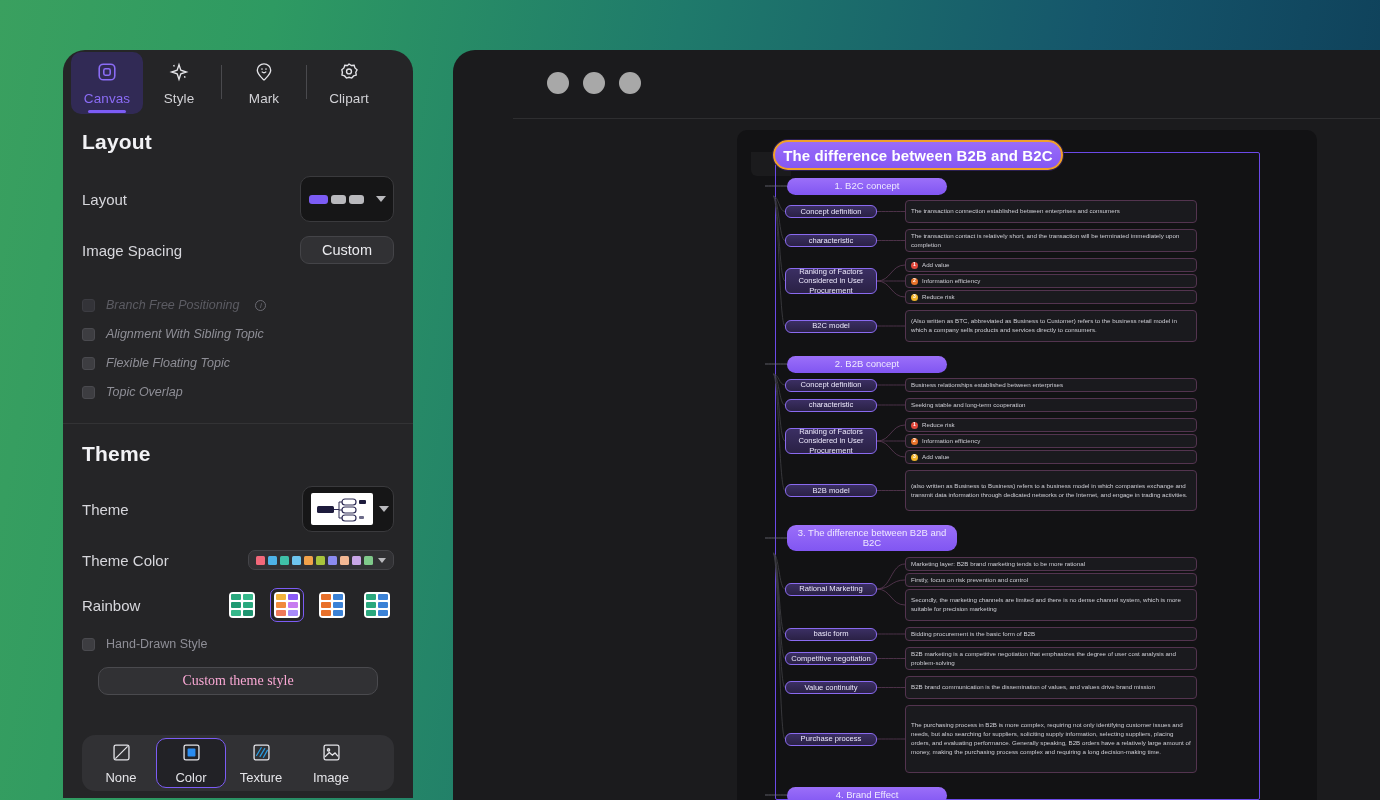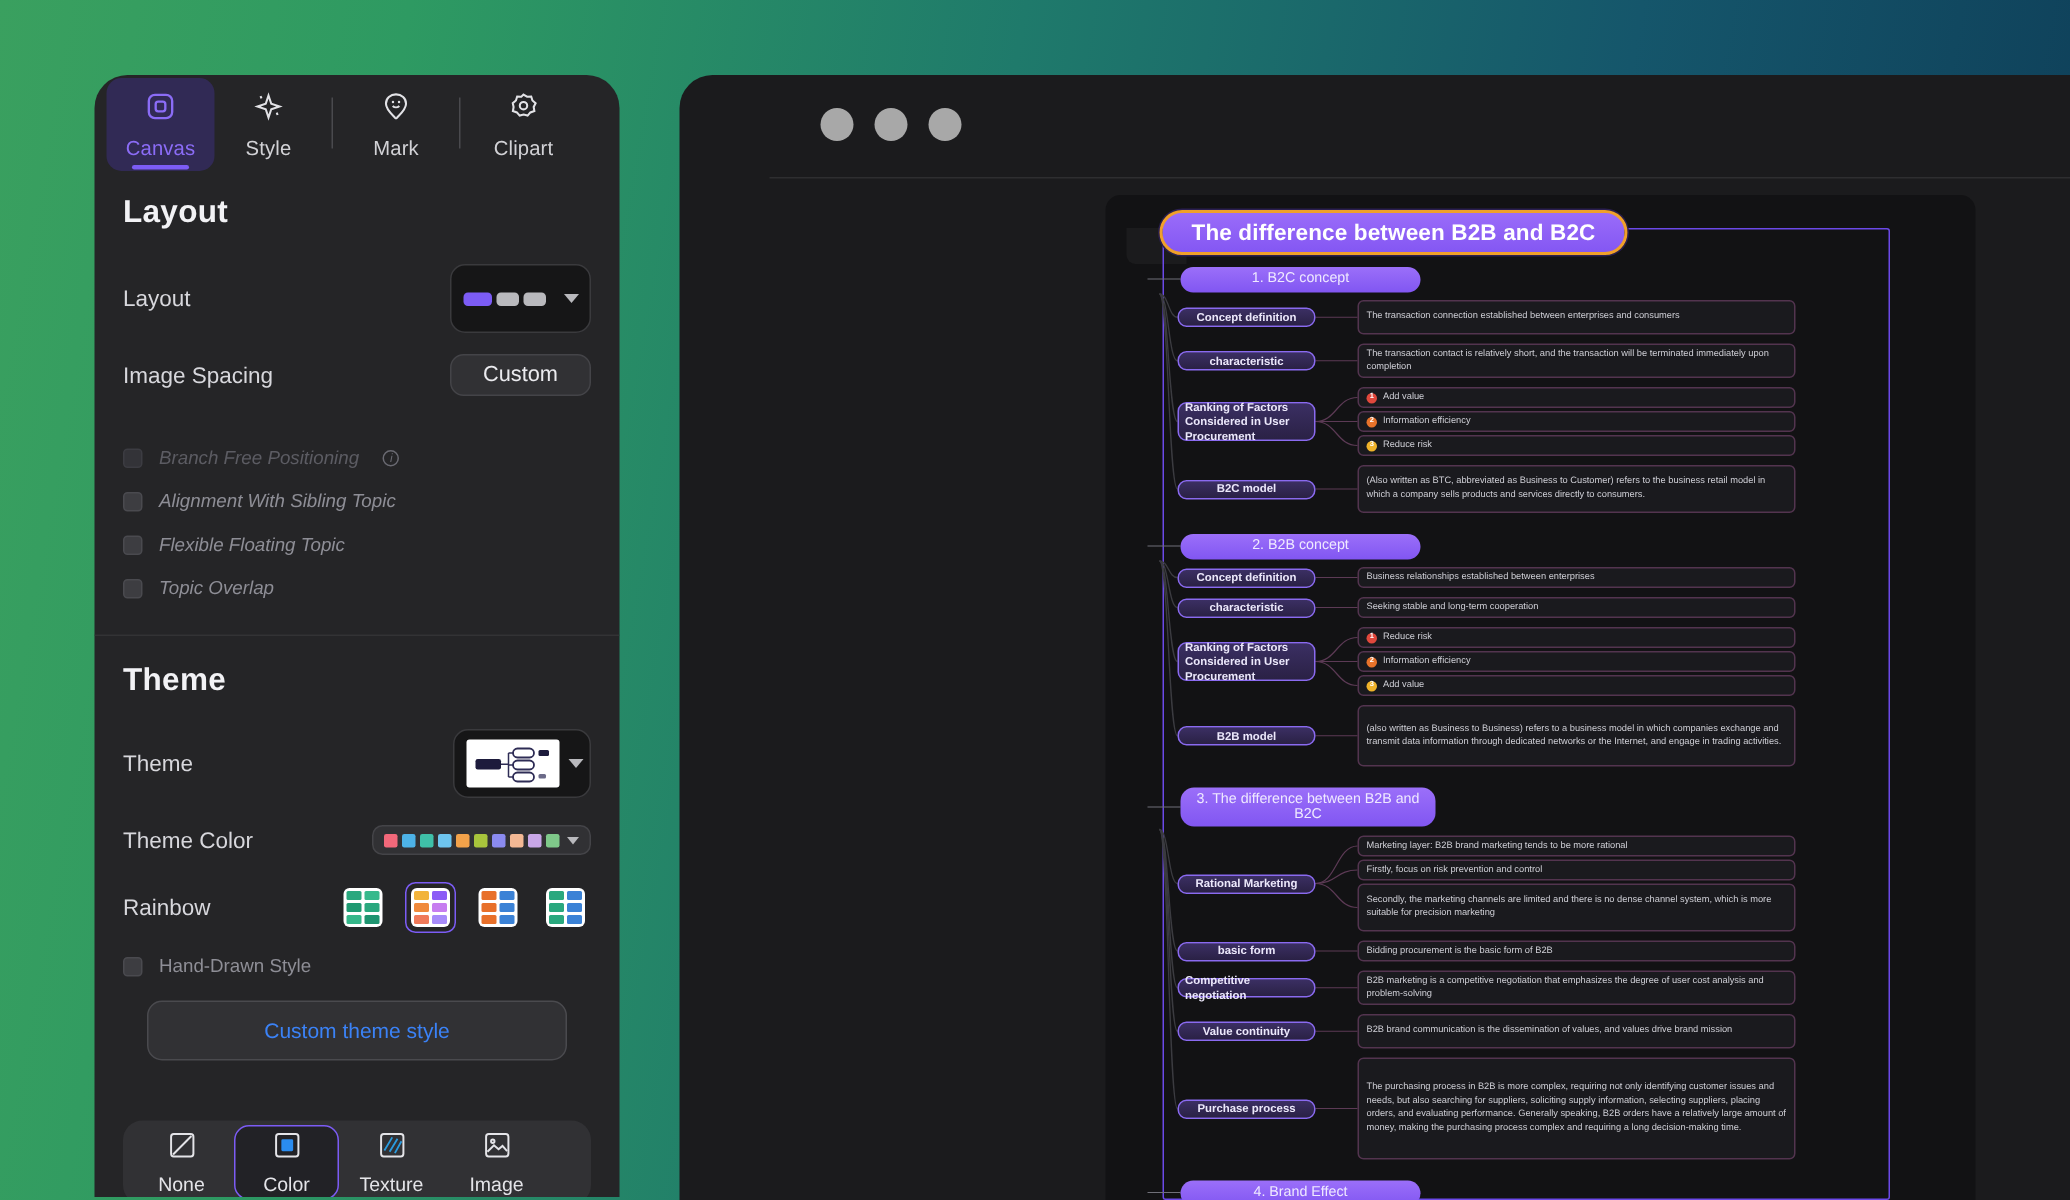--- a/index.html
+++ b/index.html
@@ -86,22 +86,22 @@
   .rsw-outer{ padding:3px;border-radius:7px;border:1.5px solid transparent; display:inline-block; }
   .rsw-outer.sel{ border-color:#7c5cf5; }
 
   .palette{
     background:#313134;border:1px solid #444448;border-radius:7px;height:20px;
     display:flex;align-items:center;gap:3px;padding:0 7px; cursor:pointer;
   }
   .pc{ width:9px;height:9px;border-radius:1.5px; }
 
   .btn-wide{
-    background:#313134;border:1px solid #4a4a4e;border-radius:10px;height:40px;
-    color:#3b82f6;font-size:14px;display:flex;align-items:center;justify-content:center;cursor:pointer;
+    background:#313134;border:1px solid #4a4a4e;border-radius:10px;height:28px;
+    color:#f9a8d4;font-size:14px;display:flex;align-items:center;justify-content:center;cursor:pointer;font-family:Liberation Serif, serif;
   }
 
   .bg-group{
     background:#313134;border-radius:13px;height:56px;display:flex;align-items:center; padding:0 4px;
   }
   .bg-item{
     width:70px;height:50px;border-radius:10px;border:1.5px solid transparent;
     display:flex;flex-direction:column;align-items:center;justify-content:center;gap:3px;cursor:pointer;
   }
   .bg-item.sel{ border-color:#7c5cf5; background:#222226; }
@@ -125,38 +125,38 @@
     border:1px solid #6b49e8; border-radius:2px;
   }
   .notch{
     position:absolute; left:14px; top:22px; width:40px; height:24px;
     background:#1b1b1d; border-radius:0 0 0 6px;
   }
 
   
   .mm{ position:absolute; left:0; top:0; width:100%; height:100%; }
   .root{
-    position:absolute; left:36px; top:10px; width:312px; height:30px;
+    position:absolute; left:36px; top:10px; width:290px; height:30px;
     background:linear-gradient(180deg,#9a6cf9,#8457f3);
     border:2.5px solid #f0a02a; border-radius:16px;
     display:flex;align-items:center;justify-content:center;
     color:#fff; font-size:15px; font-weight:bold; letter-spacing:.1px;
     box-shadow:0 0 0 1px #2a1f50;
   }
   .sec-hdr{
     position:absolute; height:17px; border-radius:9px;
     background:linear-gradient(180deg,#9b6ff9,#8156f2);
     display:flex;align-items:center;justify-content:center;text-align:center;
     color:#efe9ff;font-size:9.5px; line-height:1.08; padding:0 10px;
   }
   .node{
     position:absolute; border:1px solid #8a6af0; border-radius:6px;
     background:linear-gradient(180deg,#3b2f63,#2a2145);
-    display:flex;align-items:center;justify-content:center;
-    color:#ece8fb;font-size:7.6px;font-weight:bold;line-height:1.2;padding:2px 4px;
+    display:flex;align-items:center;justify-content:center;text-align:center;
+    color:#ece8fb;font-size:7.6px;font-weight:normal;line-height:1.2;padding:2px 4px;
   }
   .leaf{
     position:absolute; border:1px solid #53344f; border-radius:4px;
     background:#1a1a1e; color:#cfcfd6; font-size:6.2px; line-height:1.45;
     padding:3px 5px; display:flex;align-items:center;
   }
   .leaf.num{ gap:4px; }
   .bul{
     width:7px;height:7px;border-radius:50%;flex:none;color:#fff;font-size:5px;
     display:flex;align-items:center;justify-content:center;font-weight:bold;

